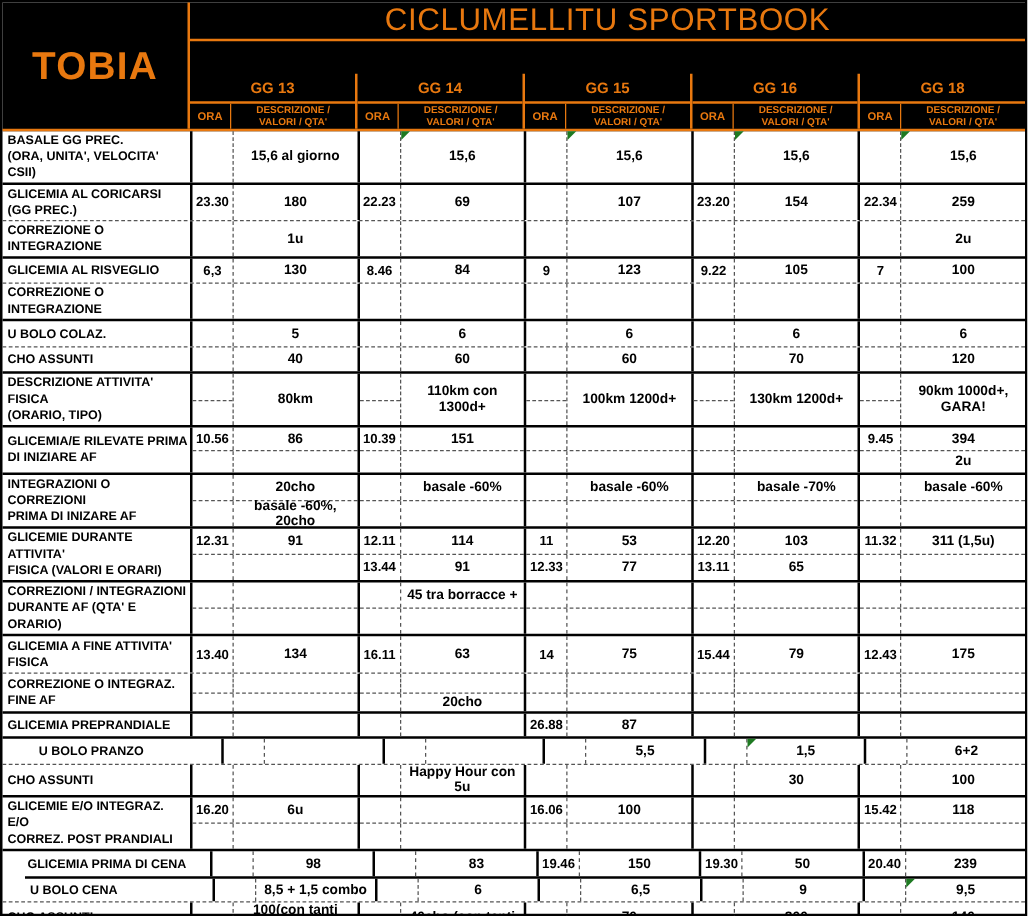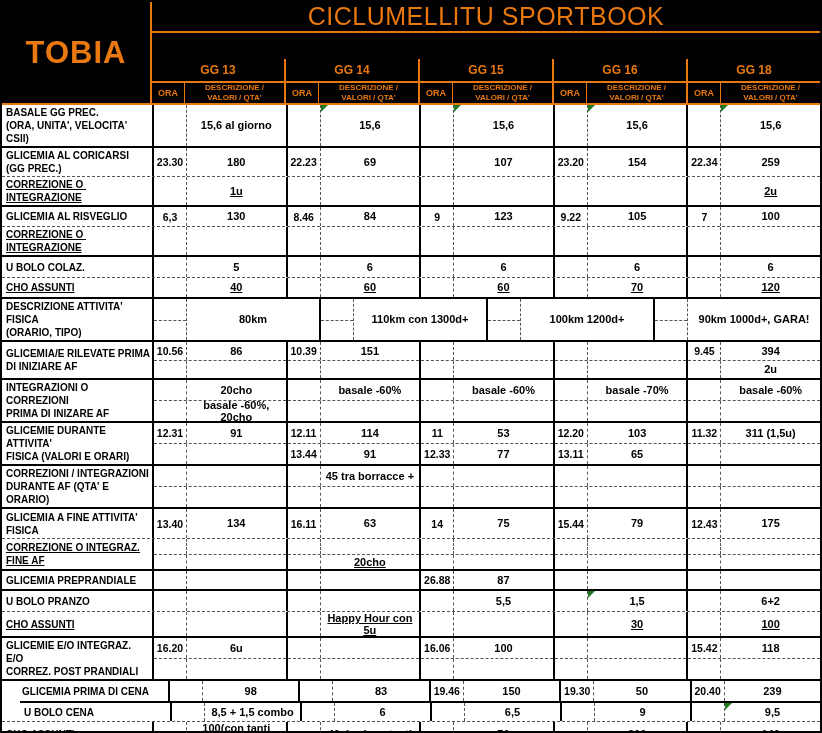--- a/index.html
+++ b/index.html
@@ -21,21 +21,21 @@
               border-bottom:2px solid var(--orange); }
   .day-sub { flex:1; display:flex; }
   .sub-ora { flex:0 0 32px; display:flex; align-items:center; justify-content:center;
              font-weight:bold; font-size:9px; }
   .sub-desc { flex:1; border-left:1px solid var(--orange); display:flex; align-items:center; justify-content:center;
               font-weight:bold; font-size:8px; text-align:center; white-space:pre-line; line-height:1.25; min-width:0; }
 
   
   .tbody { flex:1; display:flex; flex-direction:column; }
   .group { display:flex; border-top:2px solid #000; }
-  .group.dashed { border-top:1px dashed #555;text-decoration:underline; }
+  .group.dashed { border-top:1px dashed #555; }
   .tbody .group:first-child { border-top:none; }
   .row-label { flex:0 0 150px; font-weight:bold; font-size:10px; padding:1px 1px 1px 4px;
                display:flex; align-items:center; white-space:pre-wrap; line-height:1.3; color:#000;border-radius:12px; }
   .day-col { flex:1 1 0; border-left:2px solid #000; display:flex; flex-direction:column; min-width:0; }
   .subrow { flex:1; display:flex; min-height:0; }
   .subrow + .subrow { border-top:1px dashed #555; }
   .ora { flex:0 0 32px; display:flex; align-items:center; justify-content:center;
          font-weight:bold; font-size:10.5px; position:relative; }
   .val { flex:1; border-left:1px dashed #555; display:flex; align-items:center; justify-content:center;
          font-weight:bold; font-size:11px; position:relative; text-align:center; line-height:1.1; padding:0 2px; min-width:0; }
@@ -347,20 +347,26 @@
         </div>
         <div class="day-col">
           <div class="subrow">
             <div class="ora"></div>
             <div class="val">100km 1200d+</div>
           </div>
         </div>
         <div class="day-col">
           <div class="subrow">
             <div class="ora"></div>
+            <div class="val">130km 1200d+</div>
+          </div>
+        </div>
+        <div class="day-col">
+          <div class="subrow">
+            <div class="ora"></div>
             <div class="val">90km 1000d+, GARA!</div>
           </div>
         </div>
       </div>
       <div class="group" style="flex: 38 0 38px;">
         <div class="row-label">GLICEMIA/E RILEVATE PRIMA
 DI INIZIARE AF</div>
         <div class="day-col">
           <div class="subrow">
             <div class="ora">10.56</div>
@@ -688,21 +694,21 @@
             <div class="val"></div>
           </div>
         </div>
         <div class="day-col">
           <div class="subrow">
             <div class="ora"></div>
             <div class="val"></div>
           </div>
         </div>
       </div>
-      <div class="group" style="flex: 22 0 22px;">
+      <div class="group" style="flex: 22 0 22px; padding-left: 25px;">
         <div class="row-label">U BOLO PRANZO</div>
         <div class="day-col">
           <div class="subrow">
             <div class="ora"></div>
             <div class="val"></div>
           </div>
         </div>
         <div class="day-col">
           <div class="subrow">
             <div class="ora"></div>

